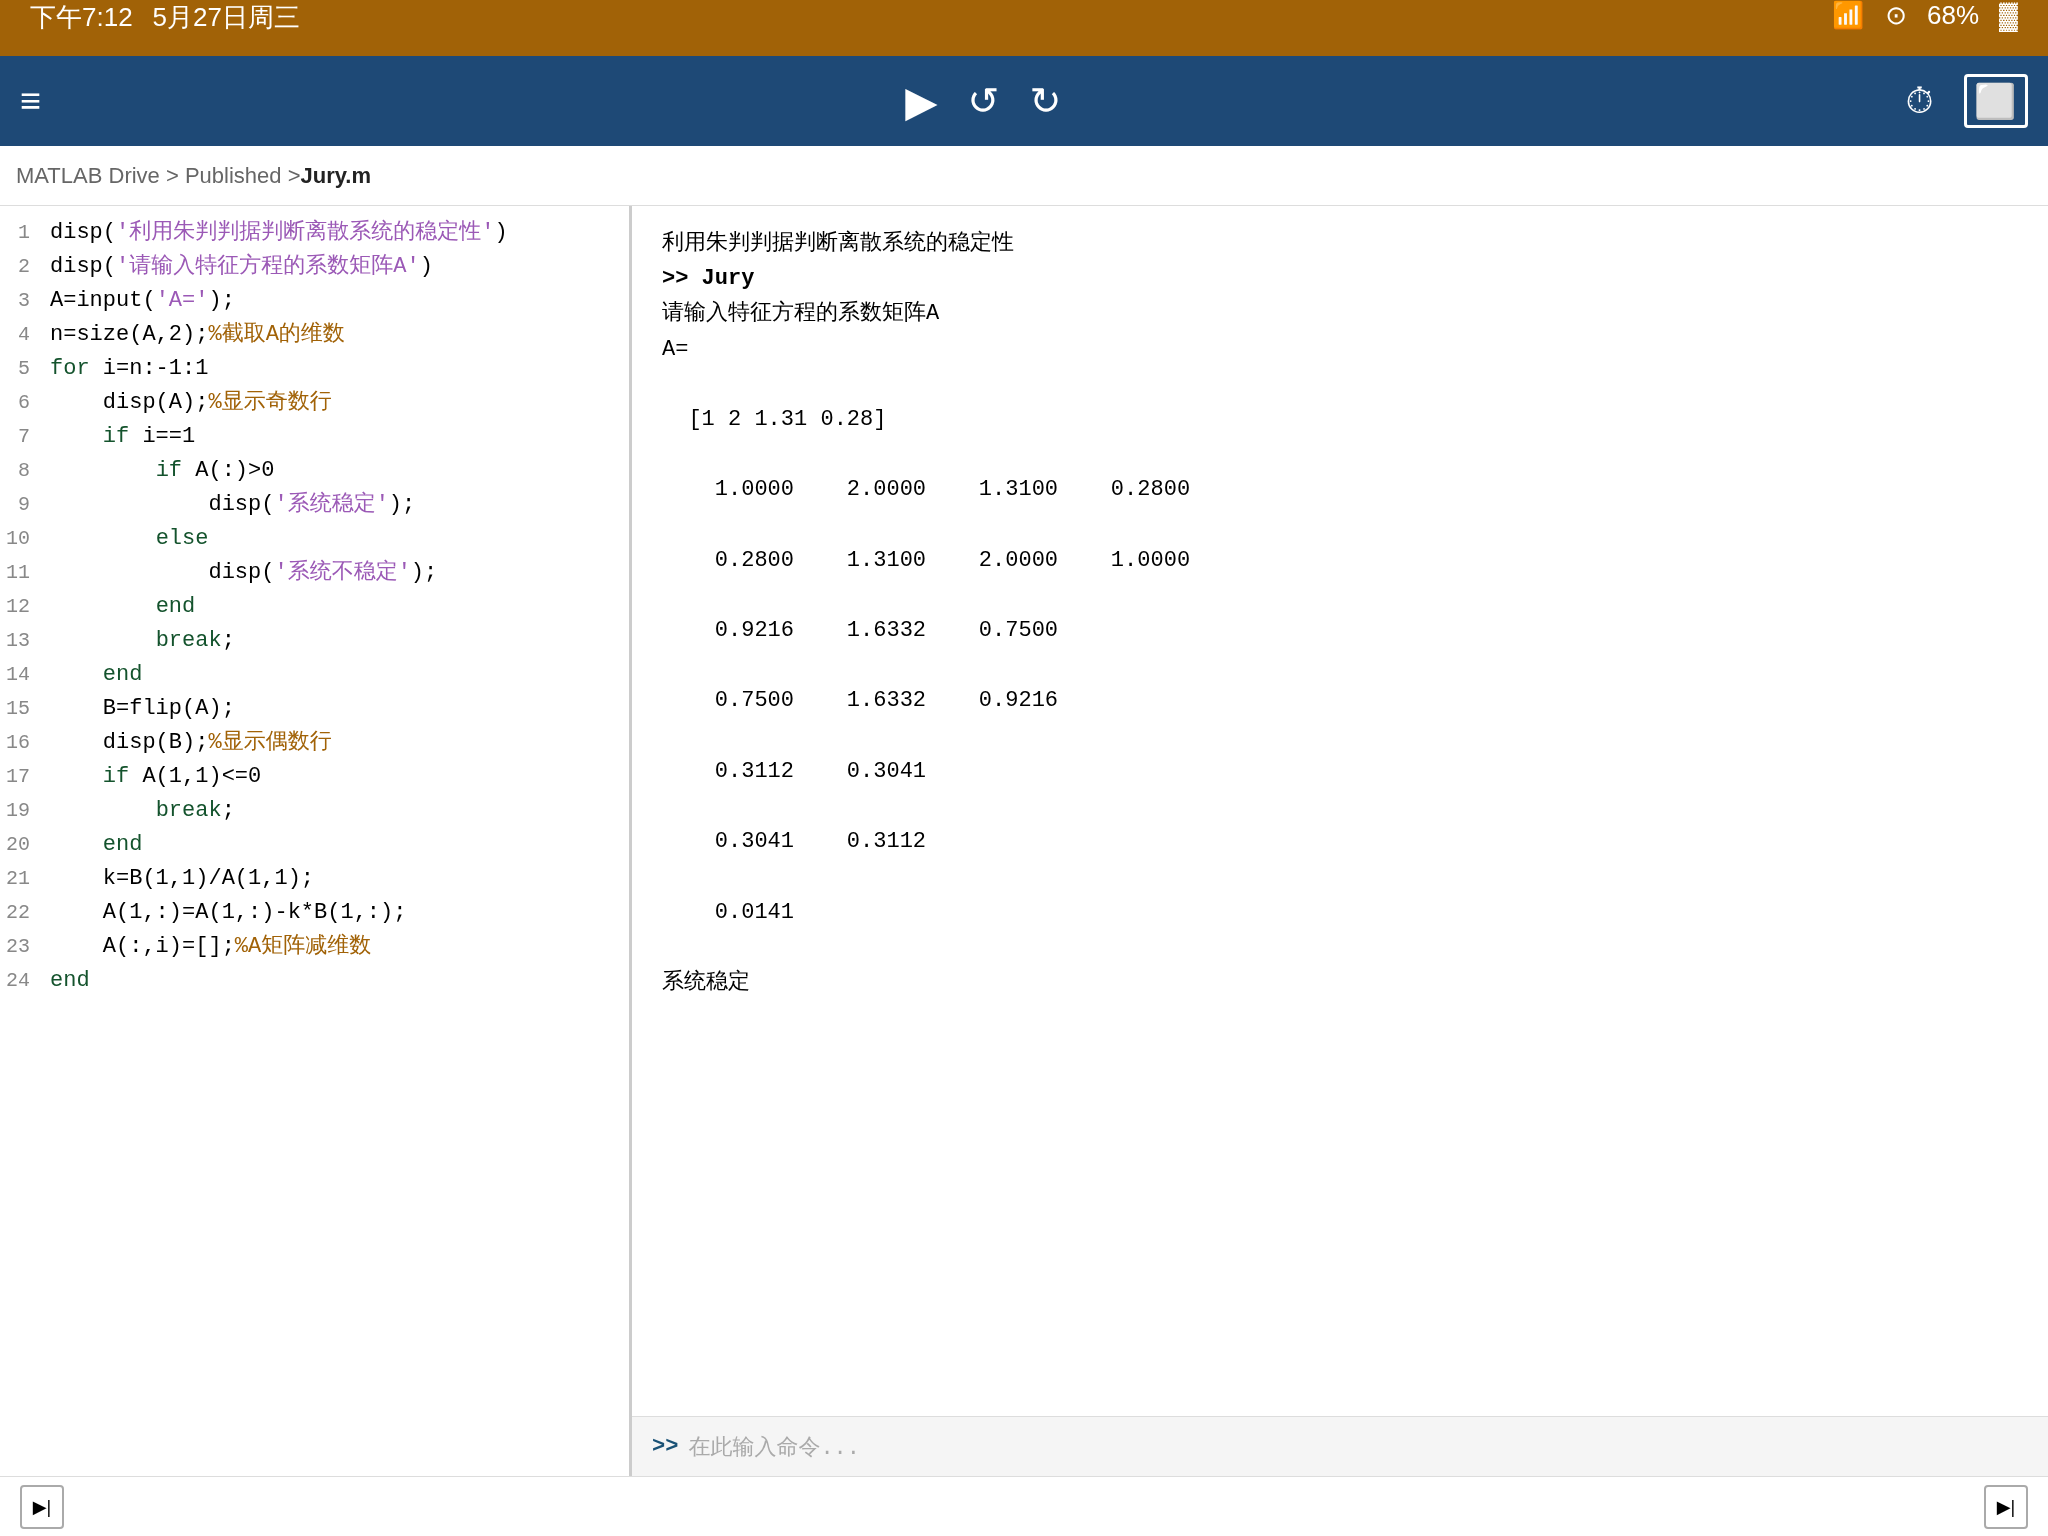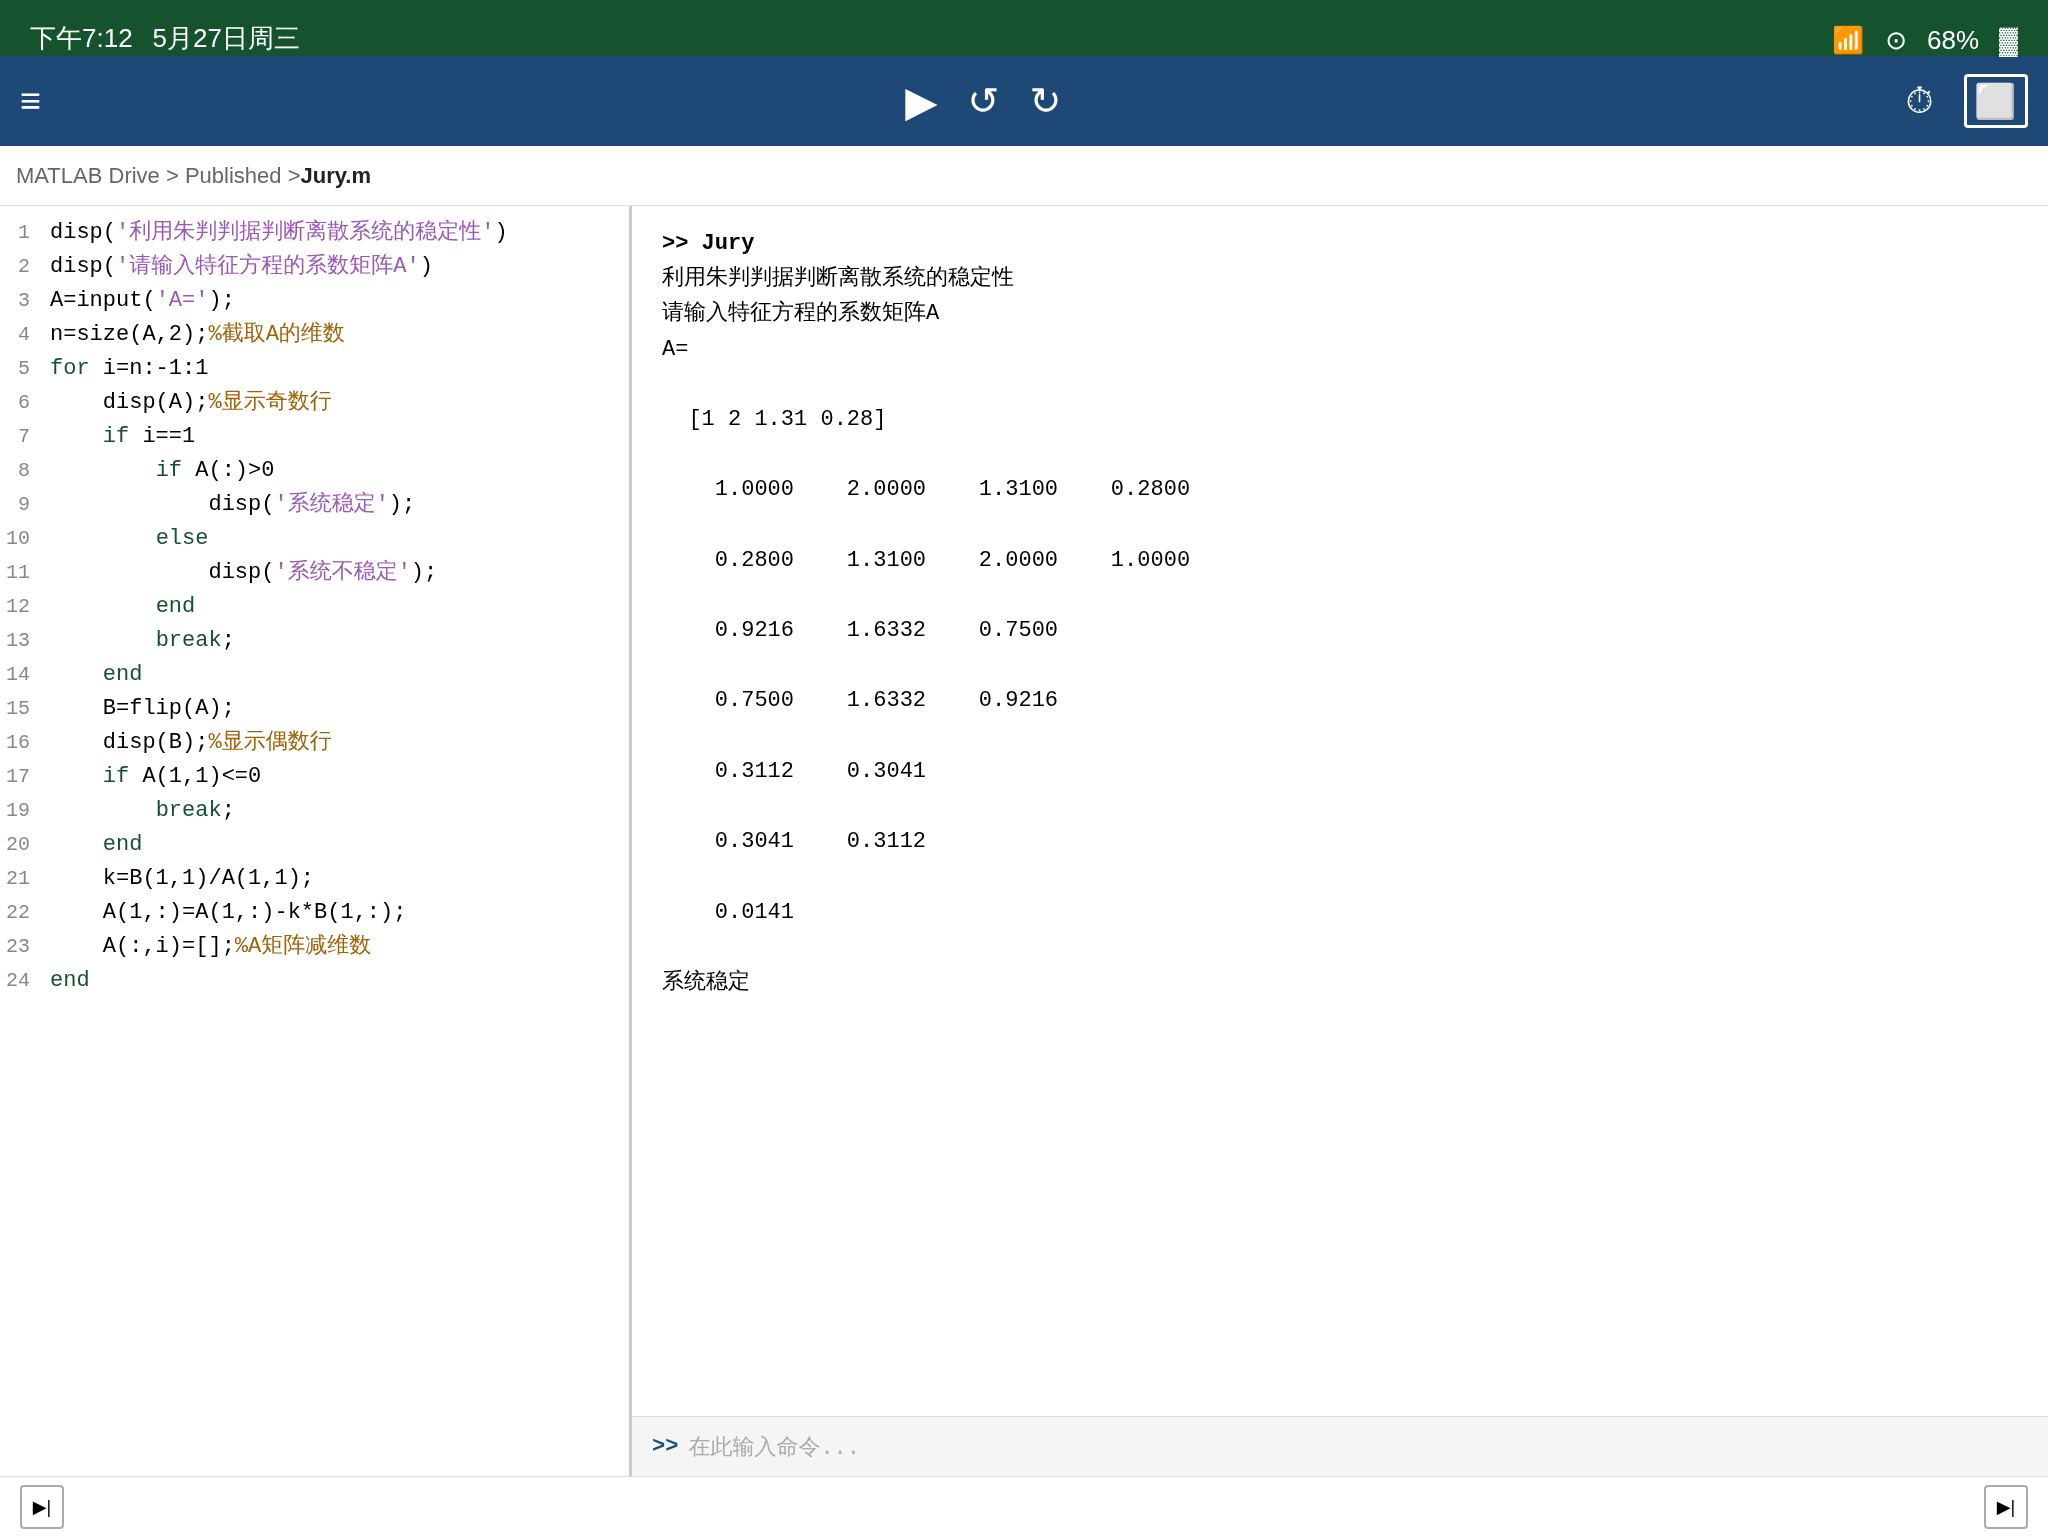--- a/index.html
+++ b/index.html
@@ -1,24 +1,24 @@
 <!DOCTYPE html>
 <html><head>
   <meta charset="utf-8">
   <style>
     * { margin: 0; padding: 0; box-sizing: border-box; }
     body { background: #f0f0f0; font-family: 'Helvetica Neue', Arial, sans-serif; width: 2048px; height: 1536px; overflow: hidden; }
 
     
     .status-bar {
-      background: #14532d;
+      background: #a16207;
       color: white;
       height: 56px;
       display: flex;
-      align-items: flex-end;
+      align-items: flex-start;
       justify-content: space-between;
       padding: 0 30px;
       font-size: 26px;
     }
     .status-left { display: flex; gap: 20px; }
     .status-right { display: flex; align-items: center; gap: 20px; }
 
     
     .toolbar {
       background: #1e4976;
@@ -294,22 +294,22 @@
       <div class="code-line">
         <span class="line-num">24</span>
         <span class="line-code"><span class="c-keyword">end</span></span>
       </div>
     </div>
 
   <div style="width:2px; background:#ccc; flex-shrink:0;"></div>
 
   <div class="output-panel">
     <div class="output-content" id="output-content">
-    <div class="output-line output-bold">&gt;&gt; Jury</div>
-        <div class="output-line">利用朱判判据判断离散系统的稳定性</div>
+    <div class="output-line">利用朱判判据判断离散系统的稳定性</div>
+        <div class="output-line output-bold">&gt;&gt; Jury</div>
         <div class="output-line">请输入特征方程的系数矩阵A</div>
         <div class="output-line">A=</div>
         <div class="output-line">&nbsp;</div>
         <div class="output-line">  [1 2 1.31 0.28]</div>
         <div class="output-line">&nbsp;</div>
         <div class="output-line">    1.0000    2.0000    1.3100    0.2800</div>
         <div class="output-line">&nbsp;</div>
         <div class="output-line">    0.2800    1.3100    2.0000    1.0000</div>
         <div class="output-line">&nbsp;</div>
         <div class="output-line">    0.9216    1.6332    0.7500</div>

